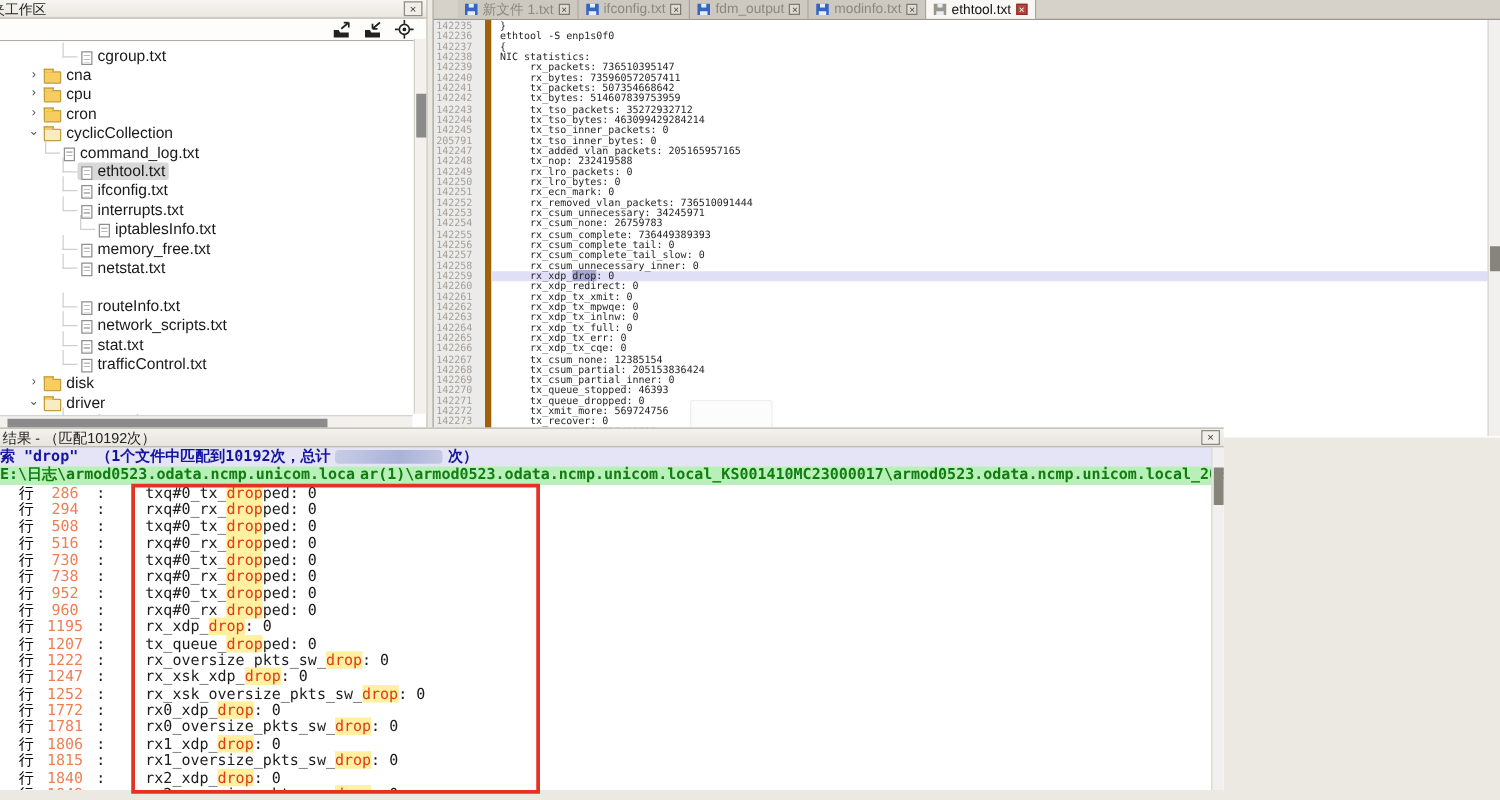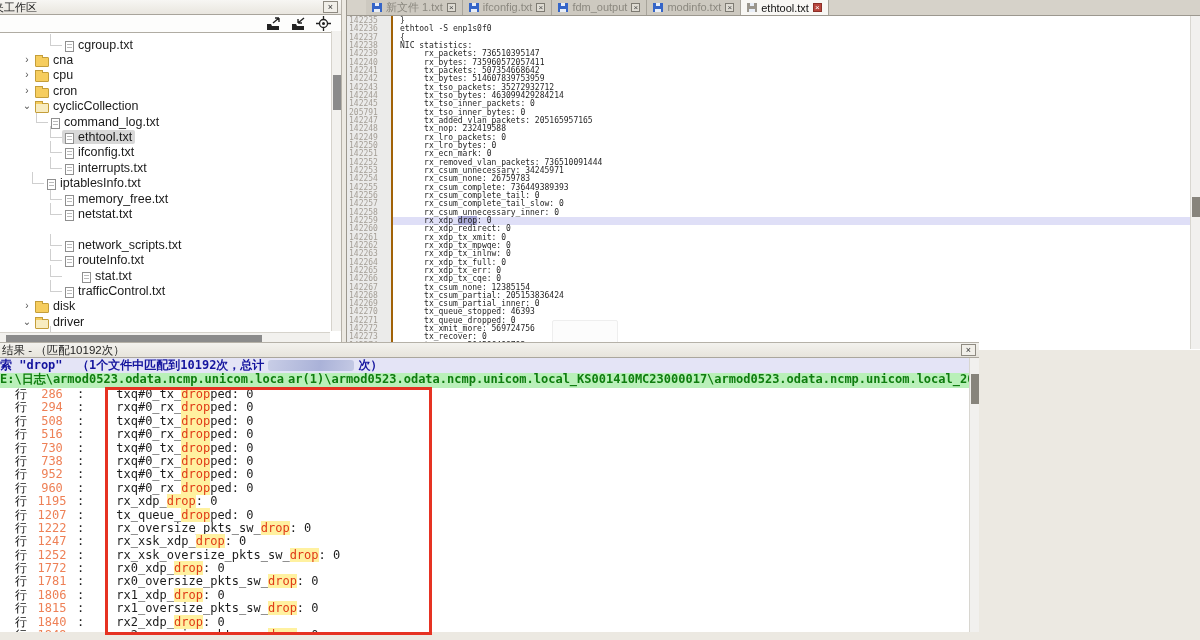--- a/index.html
+++ b/index.html
@@ -47,21 +47,21 @@
     background:#cdc9c0; border-right:1px solid #a8a49b; cursor:default; white-space:nowrap;}
   .tab.active{background:#f8f7f4; color:#111; border-top:1px solid #9c988f;}
   .floppy{width:10px; height:9px; position:relative; display:inline-block; background:var(--tab_modified_icon);}
   .floppy::before{content:""; position:absolute; left:3px; top:0; width:4px; height:3px; background:#e8eef8;}
   .floppy::after{content:""; position:absolute; left:2px; bottom:0; width:6px; height:3px; background:#e8eef8;}
   .floppy.gray{background:#9a968d;}
   .tab-x{width:9px; height:9px; border:1px solid #7d7a72; background:#dedbd3; color:#444;
     font-size:8px; line-height:7px; text-align:center;}
   .tab.active .tab-x{background:#b8453c; border-color:#8c2f28; color:#fff;}
   #editor-body{position:relative; display:flex; height:333px; overflow:hidden;}
-  #gutter{width:46px; background:#ebebea; border-right:2px solid #a16207; color:#a49e96;
+  #gutter{width:46px; background:#ebebea; border-right:5px solid #a16207; color:#a49e96;
     font-size:8px; line-height:8.34px; padding:1px 0 0 2px;}
   #code{position:relative; flex:1; font-size:8px; line-height:8.34px; color:#1f1f1f; padding:1px 0 0 7px; white-space:pre; overflow:hidden;}
   .cline{height:8.34px;}
   .cline.current{background:var(--current_line_bg); margin-left:-7px; padding-left:7px;}
   .cline .sel{background:var(--selection_bg);}
   #ed-vscroll{position:absolute; right:0; top:0; width:10px; height:333px; background:#f1f0ee; border-left:1px solid #d8d6d0;}
   #ed-vthumb{position:absolute; left:1px; top:181px; width:8px; height:20px; background:#87847c;}
   #ed-redact{position:absolute; left:205px; top:304px; width:66px; height:28px; background:#fcfcfc; border:1px solid #eee; border-radius:2px;}
 
   
@@ -174,21 +174,21 @@
           <span>ifconfig.txt</span>
         </span>
       </div>
       <div class="trow" style="padding-left: 50px;">
         <span class="conn"></span>
         <span class="inner">
           <span class="icon-file"></span>
           <span>interrupts.txt</span>
         </span>
       </div>
-      <div class="trow" style="padding-left: 32px;">
+      <div class="trow" style="padding-left: 64px;">
         <span class="conn"></span>
         <span class="inner">
           <span class="icon-file"></span>
           <span>iptablesInfo.txt</span>
         </span>
       </div>
       <div class="trow" style="padding-left: 50px;">
         <span class="conn"></span>
         <span class="inner">
           <span class="icon-file"></span>
@@ -200,31 +200,31 @@
         <span class="inner">
           <span class="icon-file"></span>
           <span>netstat.txt</span>
         </span>
       </div>
       <div class="trow" style="padding-left: 50px;"></div>
       <div class="trow" style="padding-left: 50px;">
         <span class="conn"></span>
         <span class="inner">
           <span class="icon-file"></span>
+          <span>routeInfo.txt</span>
+        </span>
+      </div>
+      <div class="trow" style="padding-left: 50px;">
+        <span class="conn"></span>
+        <span class="inner">
+          <span class="icon-file"></span>
           <span>network_scripts.txt</span>
         </span>
       </div>
       <div class="trow" style="padding-left: 50px;">
-        <span class="conn"></span>
-        <span class="inner">
-          <span class="icon-file"></span>
-          <span>routeInfo.txt</span>
-        </span>
-      </div>
-      <div class="trow" style="padding-left: 50px; gap: 17px;">
         <span class="conn"></span>
         <span class="inner">
           <span class="icon-file"></span>
           <span>stat.txt</span>
         </span>
       </div>
       <div class="trow" style="padding-left: 50px;">
         <span class="conn"></span>
         <span class="inner">
           <span class="icon-file"></span>

